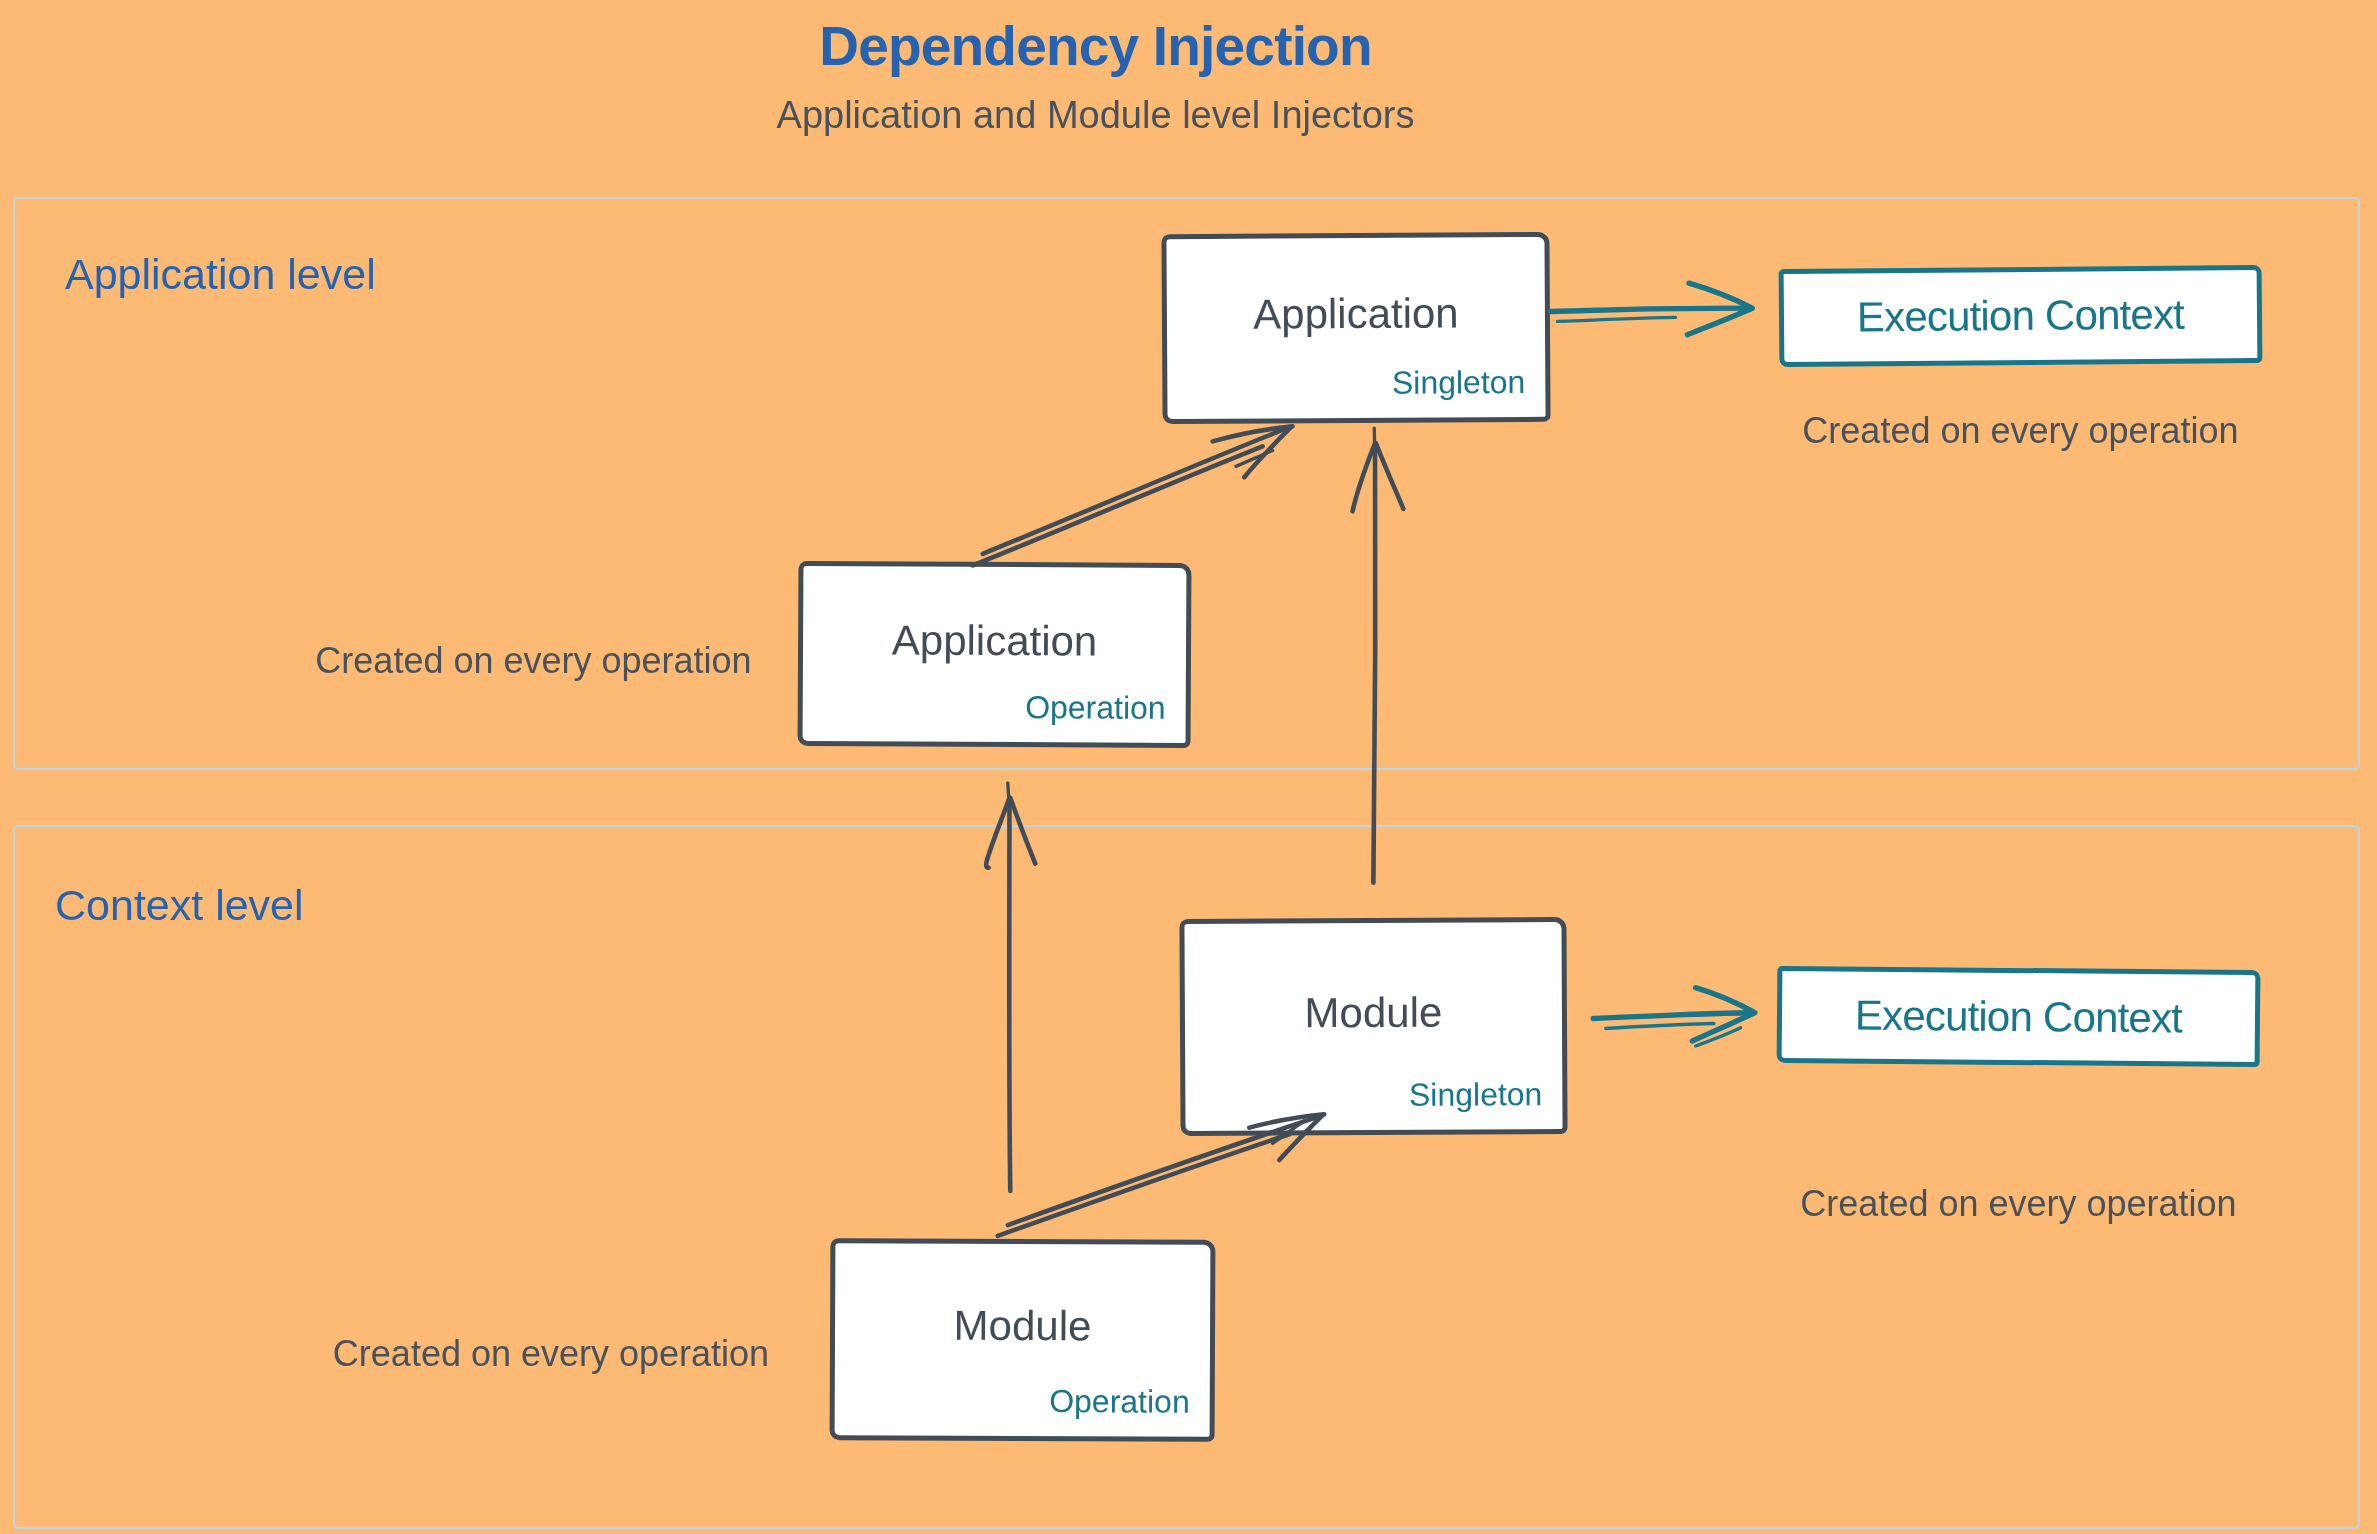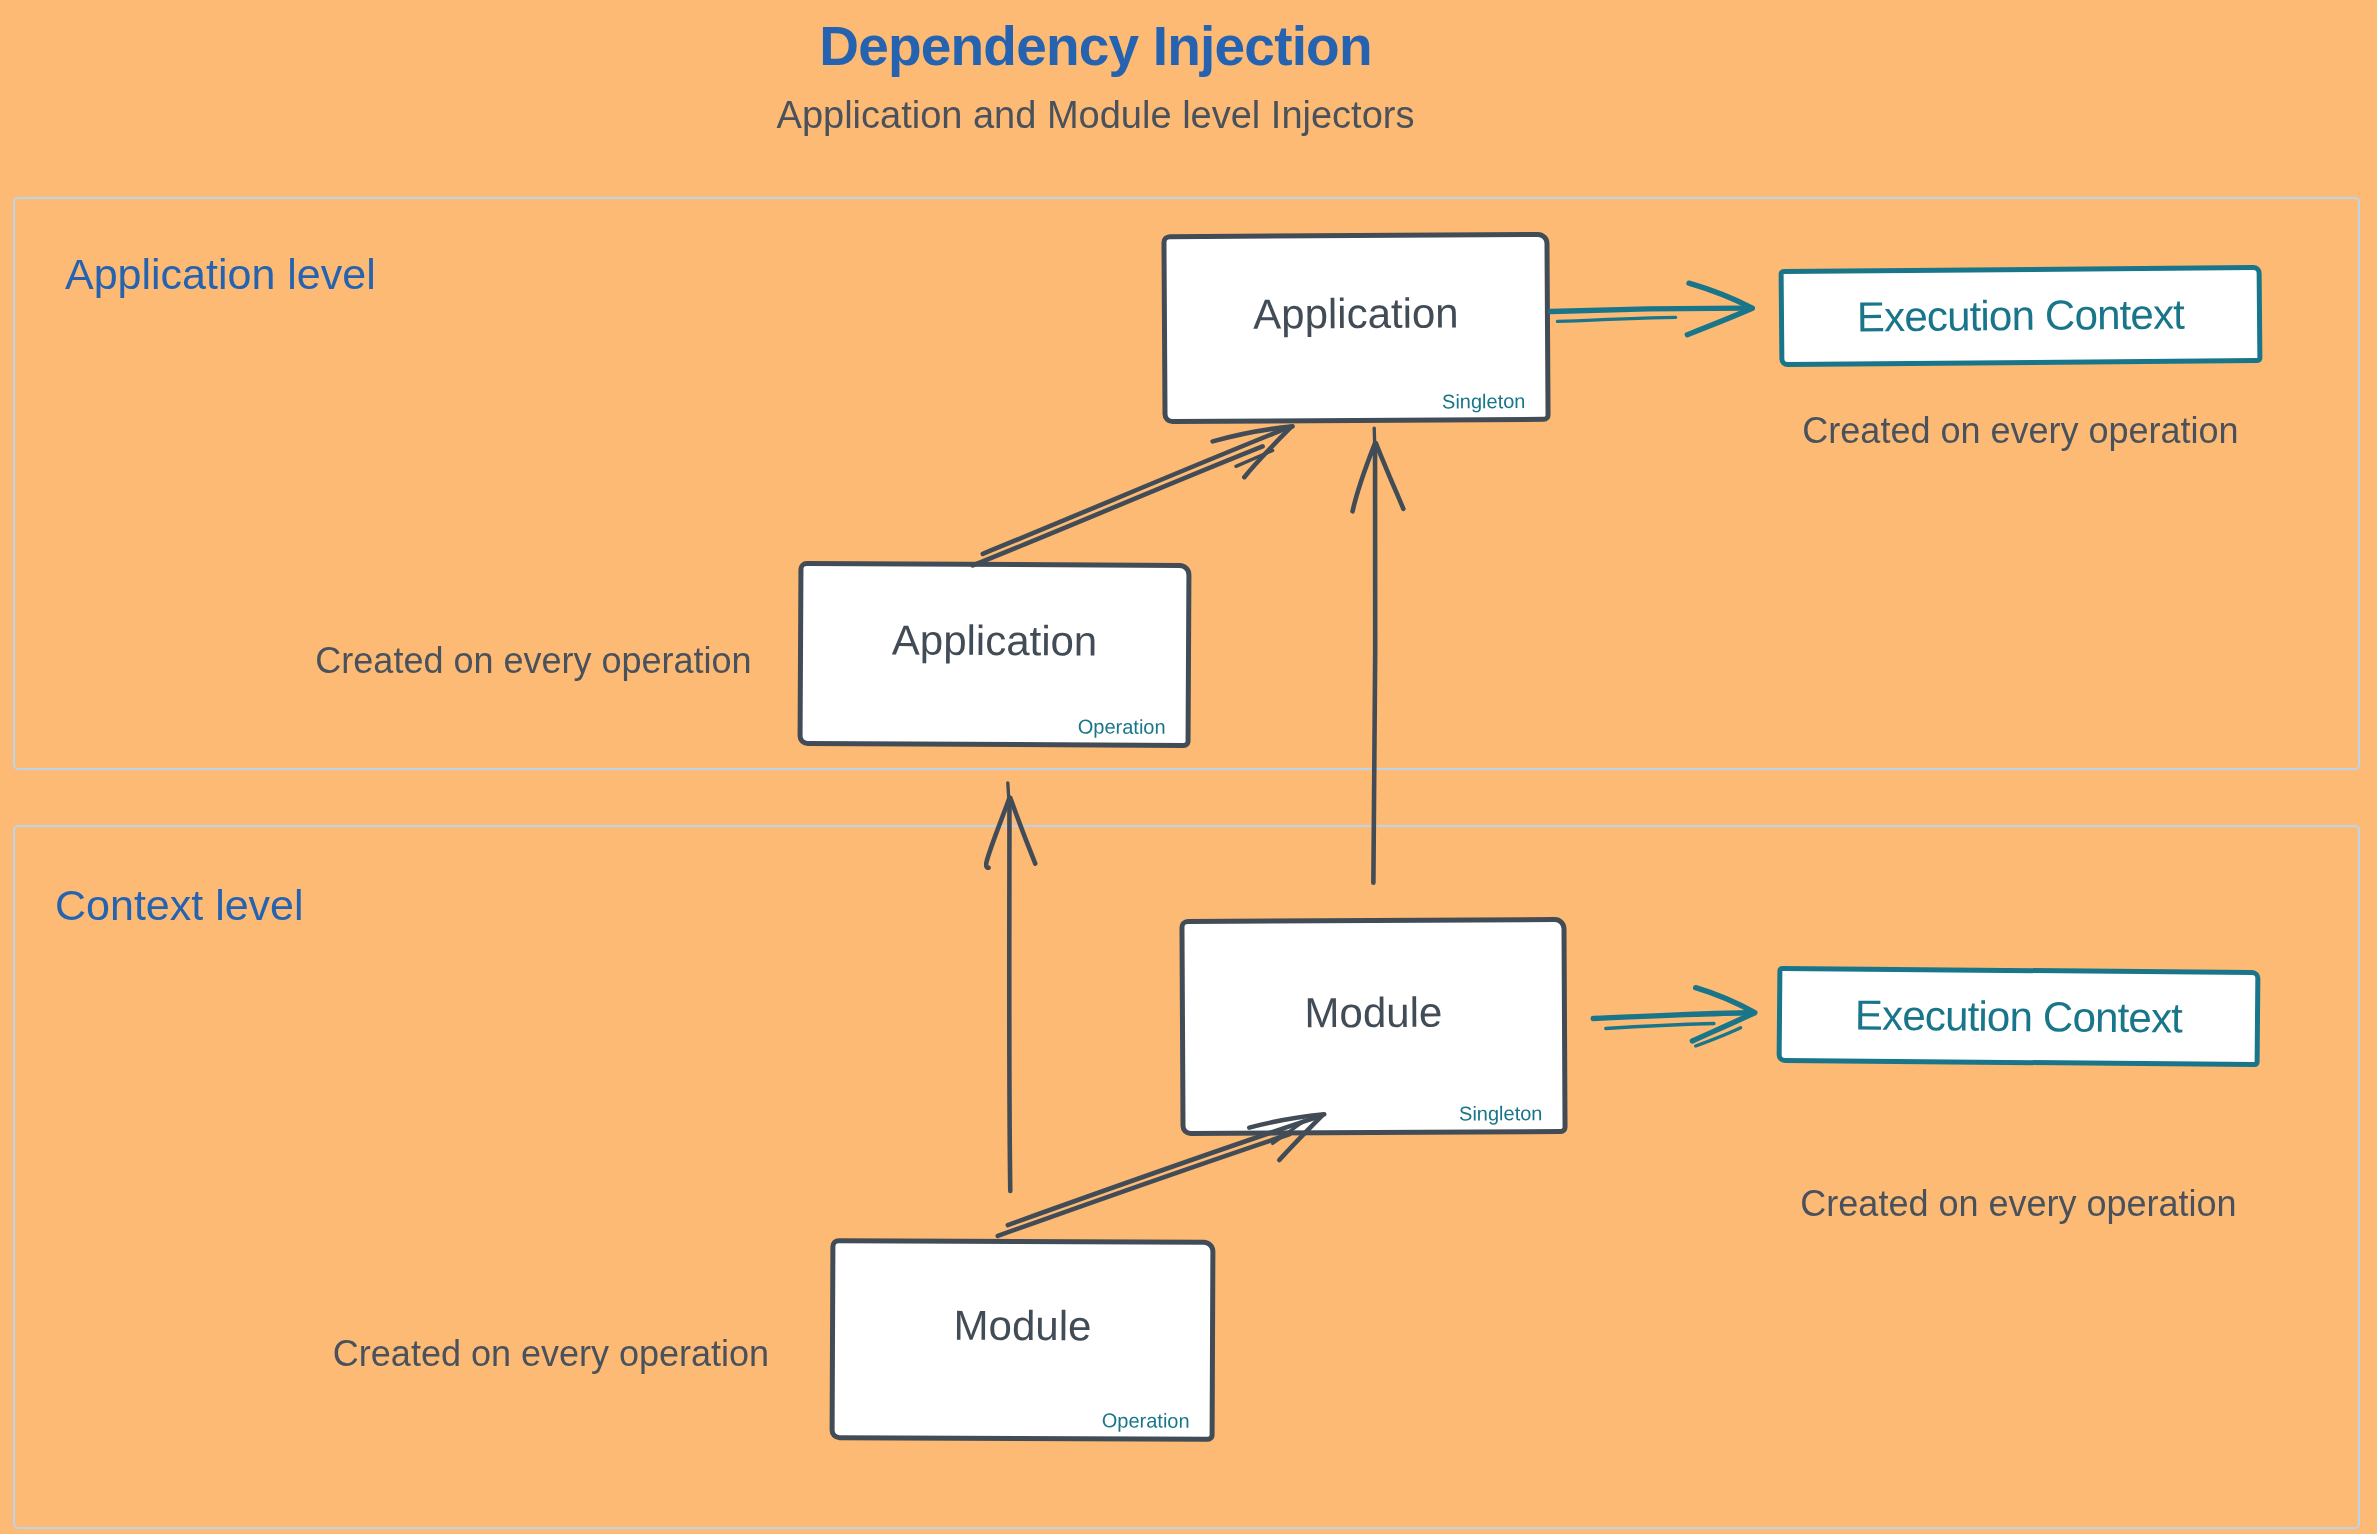--- a/index.html
+++ b/index.html
@@ -25,21 +25,21 @@
 
   
   .node {
     position:absolute; background:#fff; box-sizing:border-box;
     border:5px solid #424c57; border-radius:8.3px 11.7px 6.7px 10px;
   }
   .node .name {
     position:absolute; inset:0; display:flex; align-items:center; justify-content:center;
     font-size:42px; color:#424c57; padding-bottom:28px;
   }
-  .node .scope { position:absolute; right:20px; bottom:4px; font-size:20px; color:#19768a; }
+  .node .scope { position:absolute; right:20px; bottom:16px; font-size:32px; color:#19768a; }
   #n-app-sing { left:1162px; top:233px;  width:388px; height:190px; transform:rotate(-0.35deg); }
   #n-app-op   { left:798px;  top:562px;  width:393px; height:185px; transform:rotate(0.3deg); }
   #n-mod-sing { left:1180px; top:918px; width:387px; height:217px; transform:rotate(-0.3deg); }
   #n-mod-op   { left:830px;  top:1239px; width:385px; height:202px; transform:rotate(0.25deg); }
 
   
   .ec {
     position:absolute; background:#fff; box-sizing:border-box;
     border:5px solid #19768a; border-radius:5px 8.3px 5px 8.3px;
     display:flex; align-items:center; justify-content:center;

